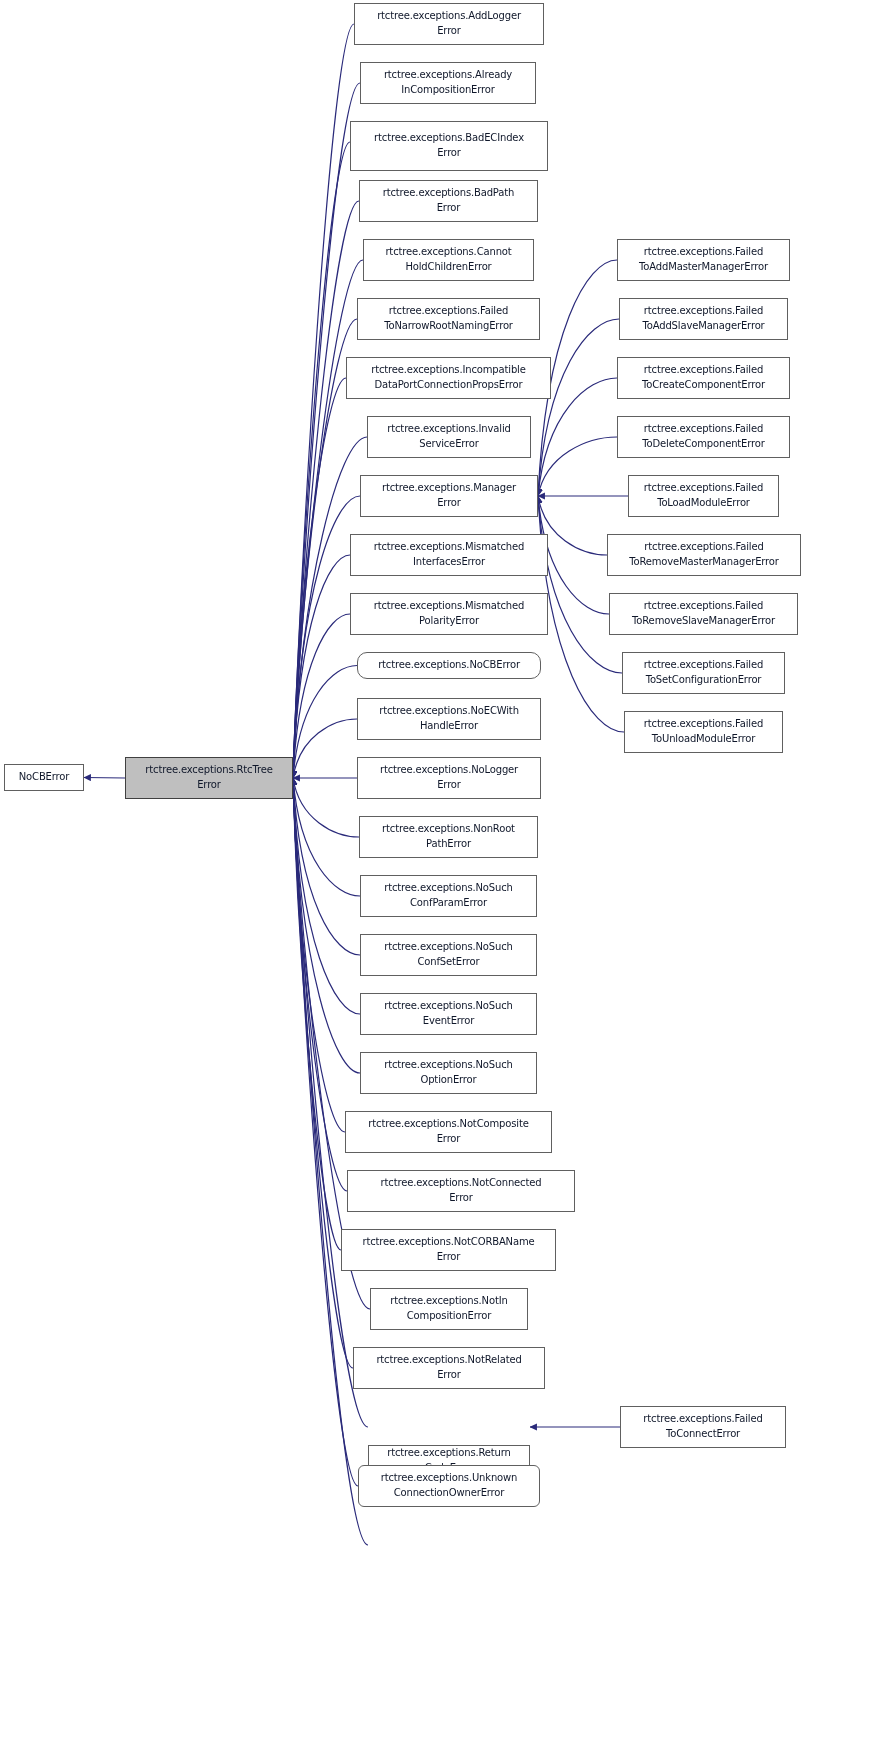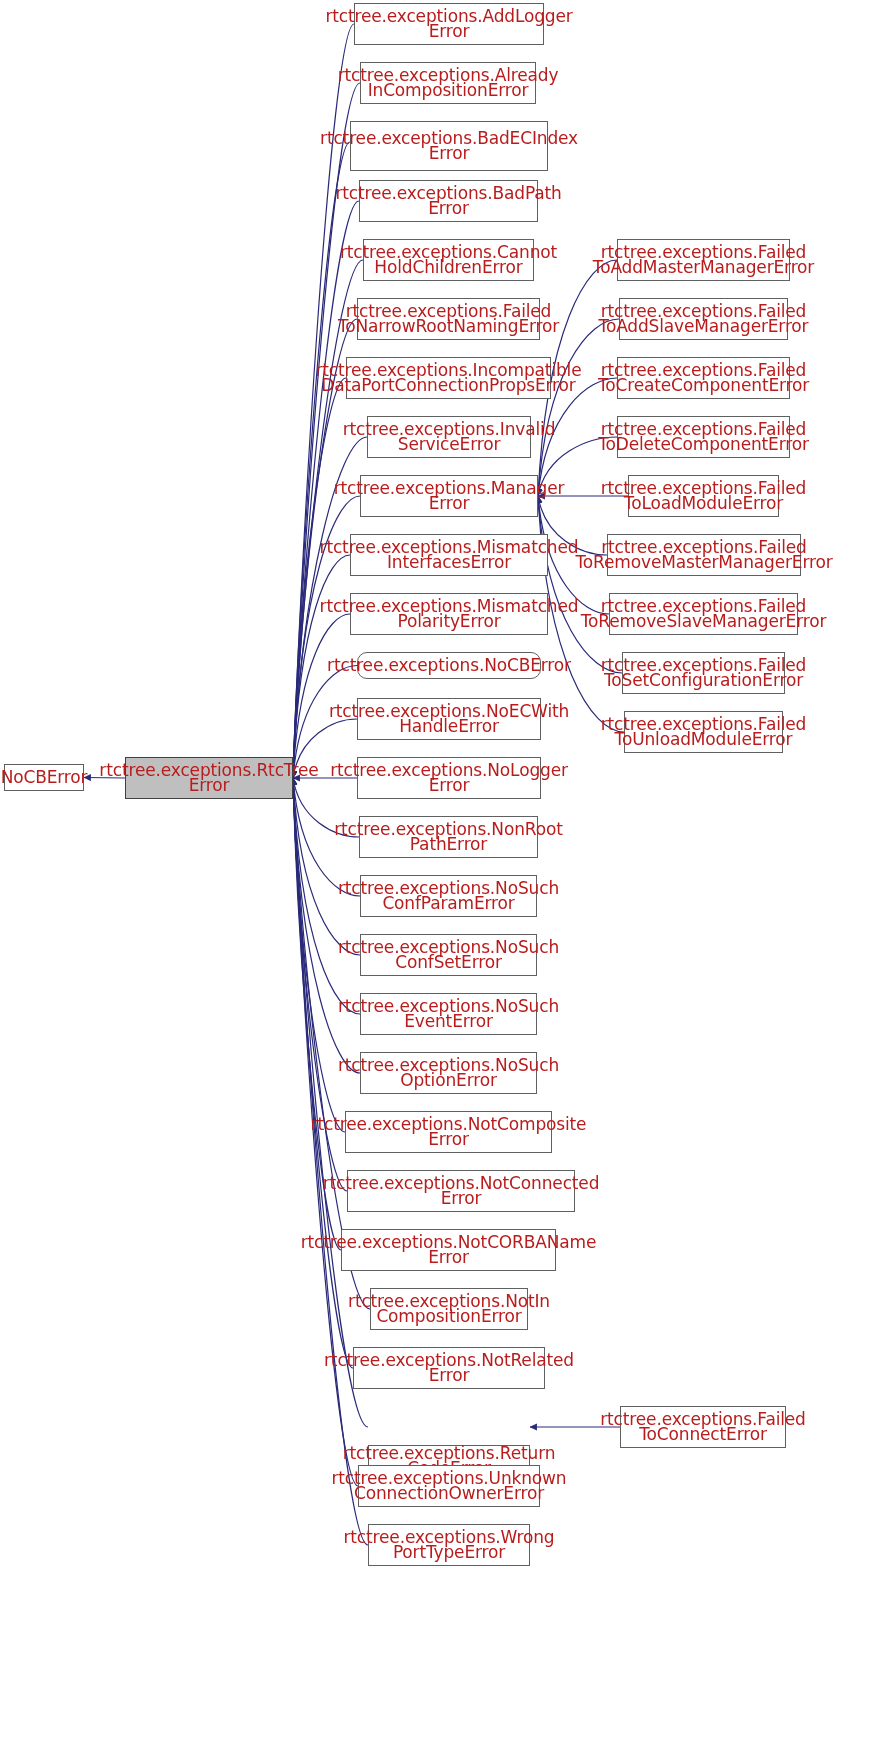--- a/index.html
+++ b/index.html
@@ -1,21 +1,21 @@
 <!DOCTYPE html>
 <html><head>
 <meta charset="utf-8">
 <style>
   html,body{margin:0;padding:0;background:#ffffff;}
   body{font-family:"DejaVu Sans","Liberation Sans",sans-serif;}
   #diagram{position:relative;width:893px;height:1737px;background:#ffffff;overflow:hidden;}
   #edges{position:absolute;left:0;top:0;width:893px;height:1737px;pointer-events:none;}
   .node{position:absolute;box-sizing:border-box;border:1px solid #404040;background:#ffffff;
         display:flex;align-items:center;justify-content:center;text-align:center;
-        font-size:17px;line-height:14.6px;color:#b91c1c;letter-spacing:-0.15px;}
+        font-size:10px;line-height:14.6px;color:#0f172a;letter-spacing:-0.15px;}
   .node.root{background:#bfbfbf;border:1px solid #404040;}
   .node.plain{border:1px solid #606060;}
   .node span{display:block;padding:0 3px;}
 </style>
 </head>
 <body>
 
 <div id="diagram">
   <svg id="edges" viewBox="0 0 893 1737" xmlns="http://www.w3.org/2000/svg">
       <defs>
@@ -211,30 +211,24 @@
         <span>rtctree.exceptions.NotRelated</span>
         <span>Error</span>
       </span>
     </div>
     <div class="node plain" style="left: 368px; top: 1445px; width: 162px; height: 32px;">
       <span>
         <span>rtctree.exceptions.Return</span>
         <span>CodeError</span>
       </span>
     </div>
-    <div class="node plain" style="left: 358px; top: 1465px; width: 182px; height: 42px;">
+    <div class="node plain" style="left: 358px; top: 1465px; width: 182px; height: 42px; border-radius: 6px;">
       <span>
         <span>rtctree.exceptions.Unknown</span>
         <span>ConnectionOwnerError</span>
-      </span>
-    </div>
-    <div class="node plain" style="left: 368px; top: 1524px; width: 162px; height: 42px;">
-      <span>
-        <span>rtctree.exceptions.Wrong</span>
-        <span>PortTypeError</span>
       </span>
     </div>
     <div class="node plain" style="left: 617px; top: 239px; width: 173px; height: 42px;">
       <span>
         <span>rtctree.exceptions.Failed</span>
         <span>ToAddMasterManagerError</span>
       </span>
     </div>
     <div class="node plain" style="left: 619px; top: 298px; width: 169px; height: 42px;">
       <span>

